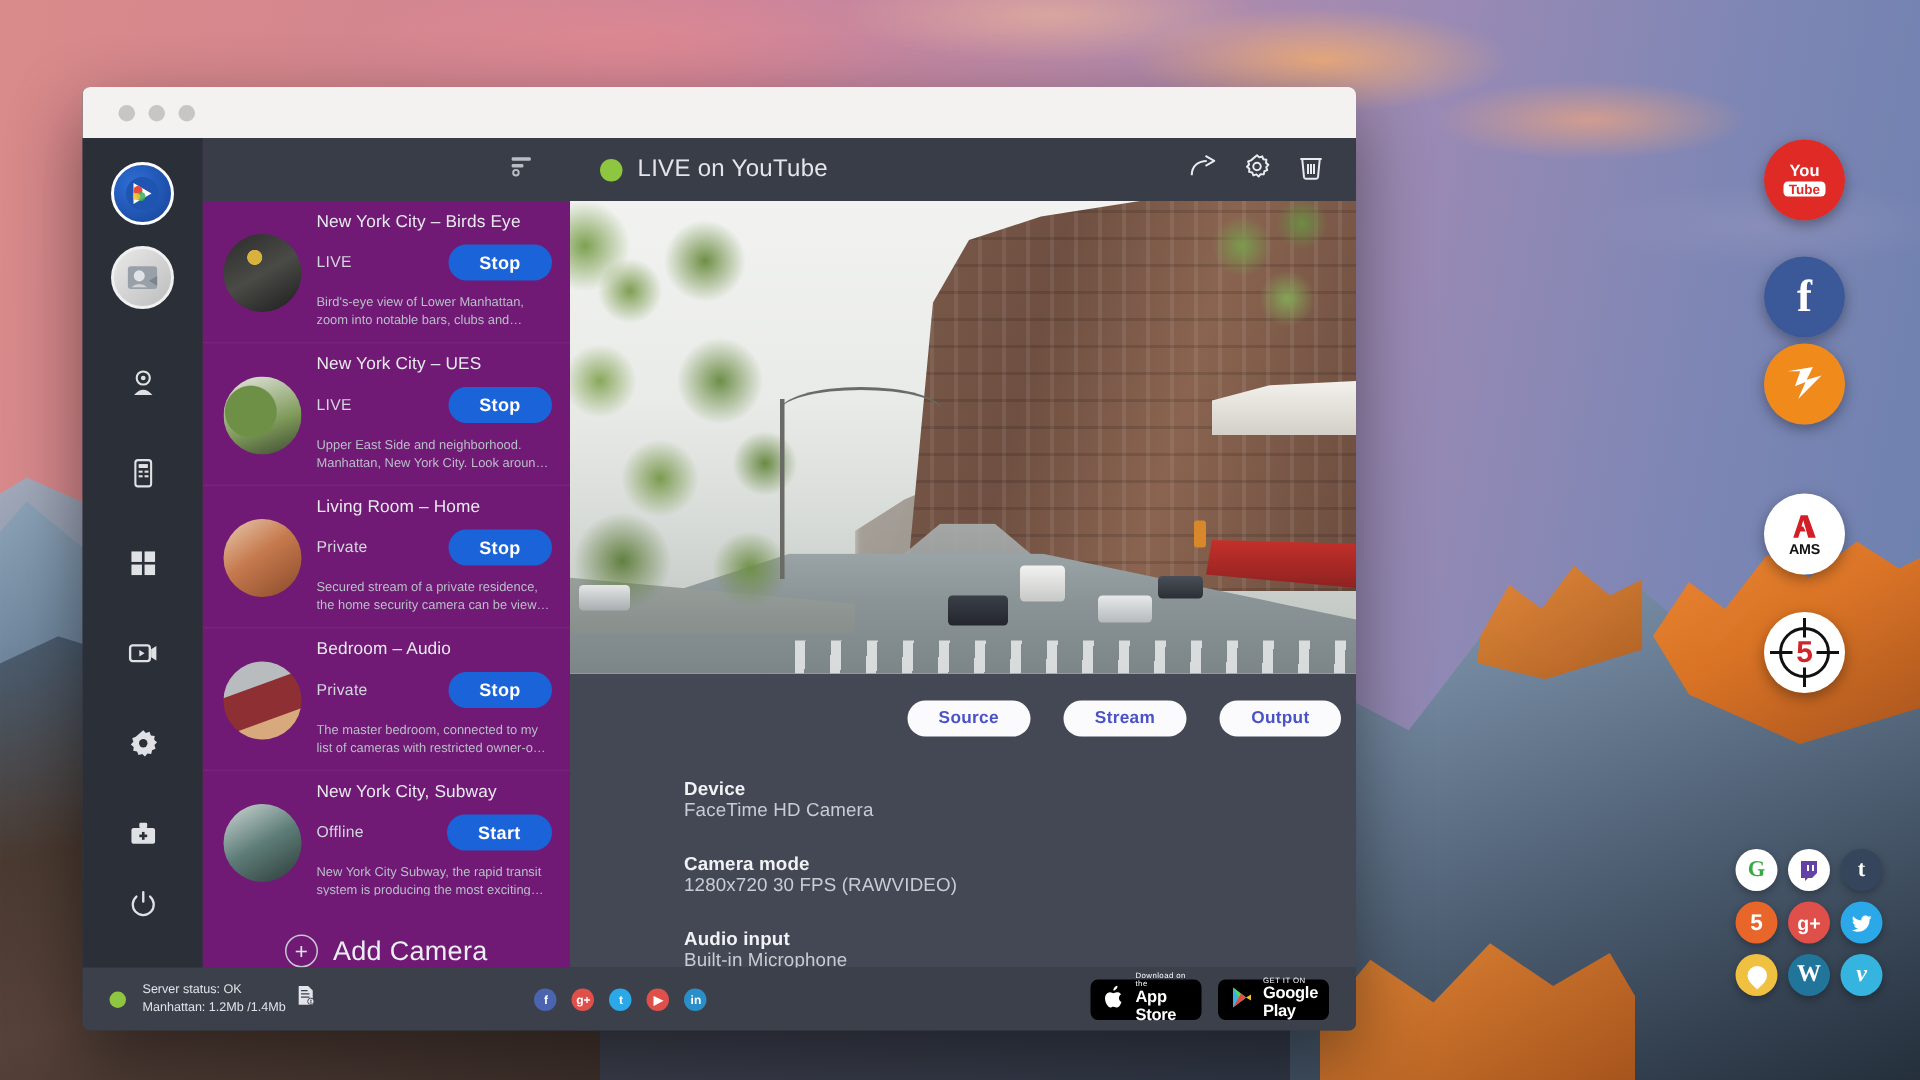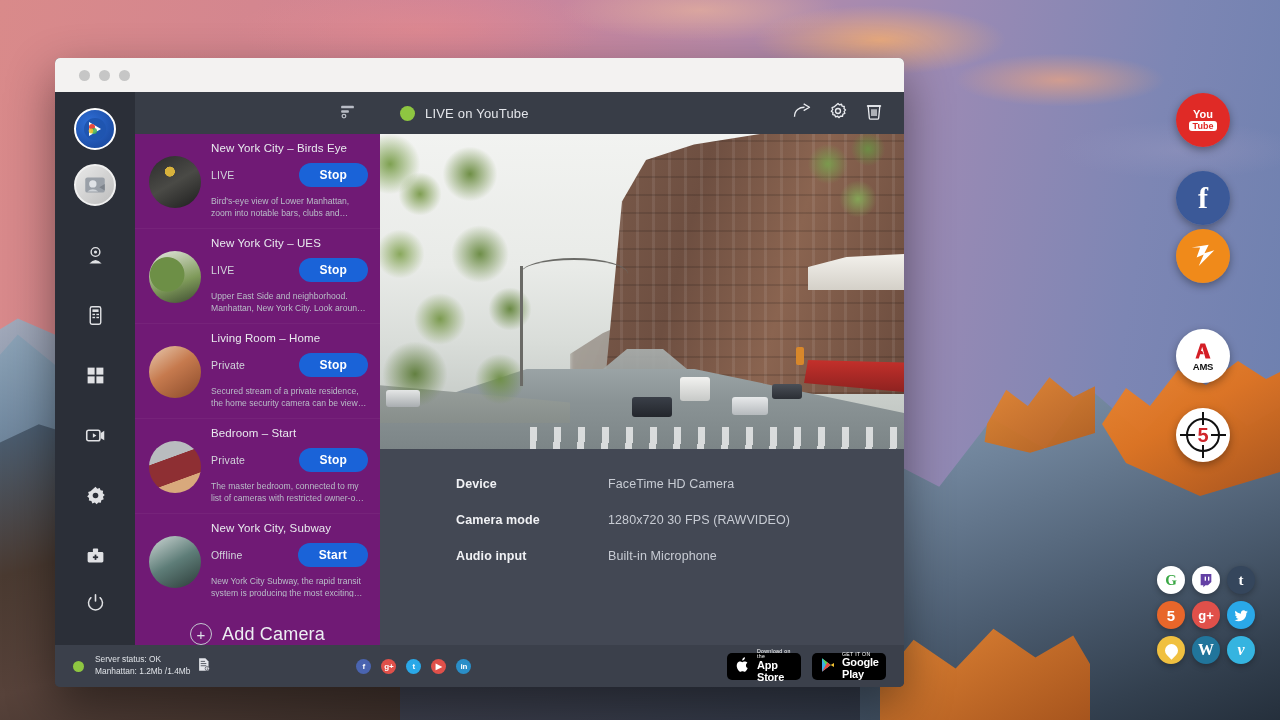--- a/index.html
+++ b/index.html
@@ -154,21 +154,21 @@
   }
   #addcam-label { font-size: 18px; color: #eceef2; letter-spacing: .2px; }
 
   
   #main { flex: 1; display: flex; flex-direction: column; background: #434854; min-width: 0; }
   #maintop {
     height: 42px; flex: 0 0 42px; background: #383d47;
     display: flex; align-items: center; padding: 0 20px;
   }
   #live-dot { width: 15px; height: 15px; border-radius: 50%; background: #8ec641; margin-right: 10px; }
-  #live-text { font-size: 13px; color: #e3e5ea; letter-spacing: .2px; }
+  #live-text { font-size: 16px; color: #e3e5ea; letter-spacing: .2px; }
   #maintop-actions { margin-left: auto; display: flex; gap: 16px; align-items: center; }
   #maintop-actions svg { width: 20px; height: 20px; fill: none; stroke: #e9ebef; stroke-width: 1.6; cursor: pointer; }
 
   
   #video { height: 315px; flex: 0 0 315px; position: relative; overflow: hidden; background: #cfd6da; }
   #vid-sky { position: absolute; inset: 0; background: linear-gradient(180deg, #f2f3f1 0%, #e9ebe8 42%, #d9ddd9 66%, #b9bfbb 100%); }
   #vid-bldg {
     position: absolute; right: 0; top: 0; width: 300px; height: 260px;
     background:
       repeating-linear-gradient(0deg, rgba(0,0,0,.12) 0 2px, rgba(0,0,0,0) 2px 18px),
@@ -252,21 +252,21 @@
   }
 
   
   #tabs { display: flex; justify-content: flex-end; gap: 22px; padding: 18px 10px 0 0; }
   .tab {
     background: #fbfbfd; color: #4a52c8; font-size: 11.5px; font-weight: bold;
     border: none; border-radius: 13px; padding: 6px 21px; cursor: pointer; letter-spacing: .2px;
   }
   
   #details { padding: 28px 0 0 76px; }
-  .drow { display: flex; margin-bottom: 22px; }
+  .drow { display: flex; margin-bottom: 22px; flex-direction: column; }
   .dlabel { width: 152px; font-size: 12.5px; color: #f1f2f5; font-weight: bold; letter-spacing: .1px; }
   .dvalue { font-size: 12.5px; color: #c8ccd4; letter-spacing: .1px; }
 
   
   #footer {
     height: 42px; flex: 0 0 42px; background: #3b404b;
     display: flex; align-items: center; padding: 0 18px;
   }
   #foot-dot { width: 11px; height: 11px; border-radius: 50%; background: #8ec641; margin-right: 11px; flex: 0 0 11px; }
   #foot-status { font-size: 8.4px; color: #dfe2e7; line-height: 1.42; }
@@ -432,21 +432,21 @@
       <div class="cam-row2">
         <span class="cam-state">Private</span>
         <button class="cam-btn">Stop</button>
       </div>
       <div class="cam-desc">Secured stream of a private residence, the home security camera can be viewed by it's creator ...</div>
     </div>
   </div>
   <div class="cam-item">
     <div class="cam-thumb" style="background:linear-gradient(160deg,#b9bcbf 0 34%, #8e2f33 35% 70%, #d8a97c 71%)"></div>
     <div class="cam-right">
-      <div class="cam-title">Bedroom – Start</div>
+      <div class="cam-title">Bedroom – Audio</div>
       <div class="cam-row2">
         <span class="cam-state">Private</span>
         <button class="cam-btn">Stop</button>
       </div>
       <div class="cam-desc">The master bedroom, connected to my list of cameras with restricted owner-only access. ...</div>
     </div>
   </div>
   <div class="cam-item">
     <div class="cam-thumb" style="background:linear-gradient(150deg,#cfd8d6,#5e7d78 50%,#2c3b38)"></div>
     <div class="cam-right">
@@ -509,20 +509,25 @@
           <div id="vid-tree-r"></div>
           <div id="vid-lamp"></div>
           <div class="vid-car" style="left:252px; bottom:32px; width:40px; height:20px; background:linear-gradient(180deg,#3a3f48,#23262c);"></div>
           <div class="vid-car" style="left:352px; bottom:34px; width:36px; height:18px; background:linear-gradient(180deg,#e7e9ea,#b6babd);"></div>
           <div class="vid-car" style="left:300px; bottom:48px; width:30px; height:24px; background:linear-gradient(180deg,#f2f2f0,#c7c9c7);"></div>
           <div class="vid-car" style="left:392px; bottom:50px; width:30px; height:15px; background:linear-gradient(180deg,#4a4f57,#2b2f35);"></div>
           <div class="vid-car" style="left:6px; bottom:42px; width:34px; height:17px; background:linear-gradient(180deg,#e4e6e6,#a9adb0);"></div>
           <div class="vid-car" style="left:416px; bottom:84px; width:8px; height:18px; background:#d8872a; border-radius:2px;"></div>
         </div>
 
+        <div id="tabs">
+  <button class="tab">Source</button>
+  <button class="tab">Stream</button>
+  <button class="tab">Output</button>
+          </div>
 
         <div id="details">
   <div class="drow">
     <span class="dlabel">Device</span>
     <span class="dvalue">FaceTime HD Camera</span>
   </div>
   <div class="drow">
     <span class="dlabel">Camera mode</span>
     <span class="dvalue">1280x720 30 FPS (RAWVIDEO)</span>
   </div>

